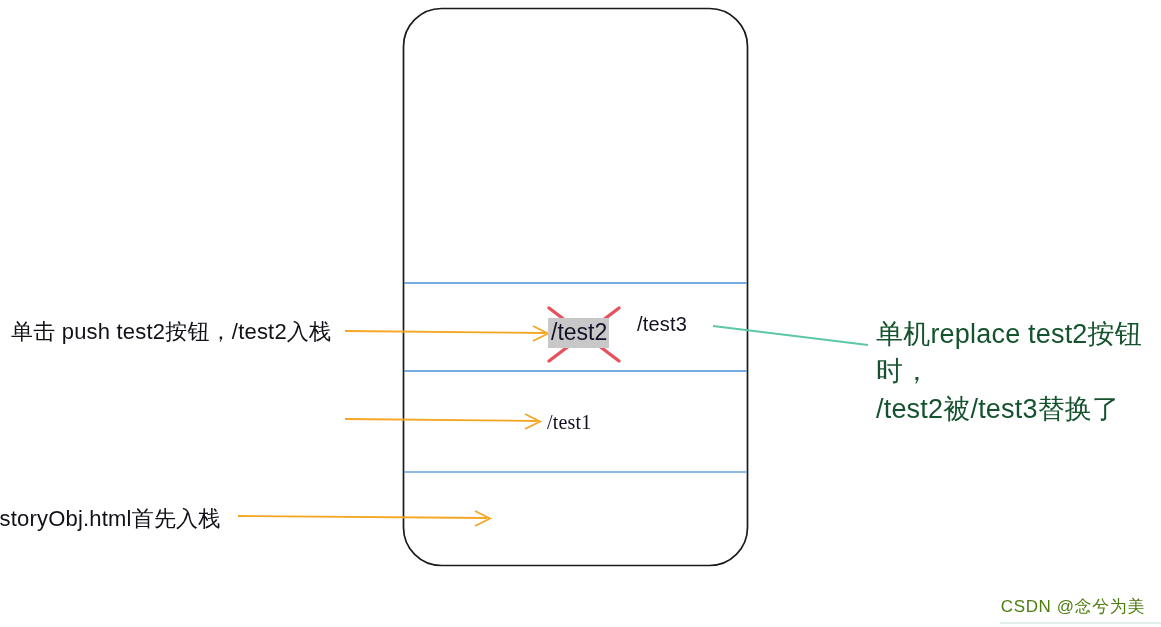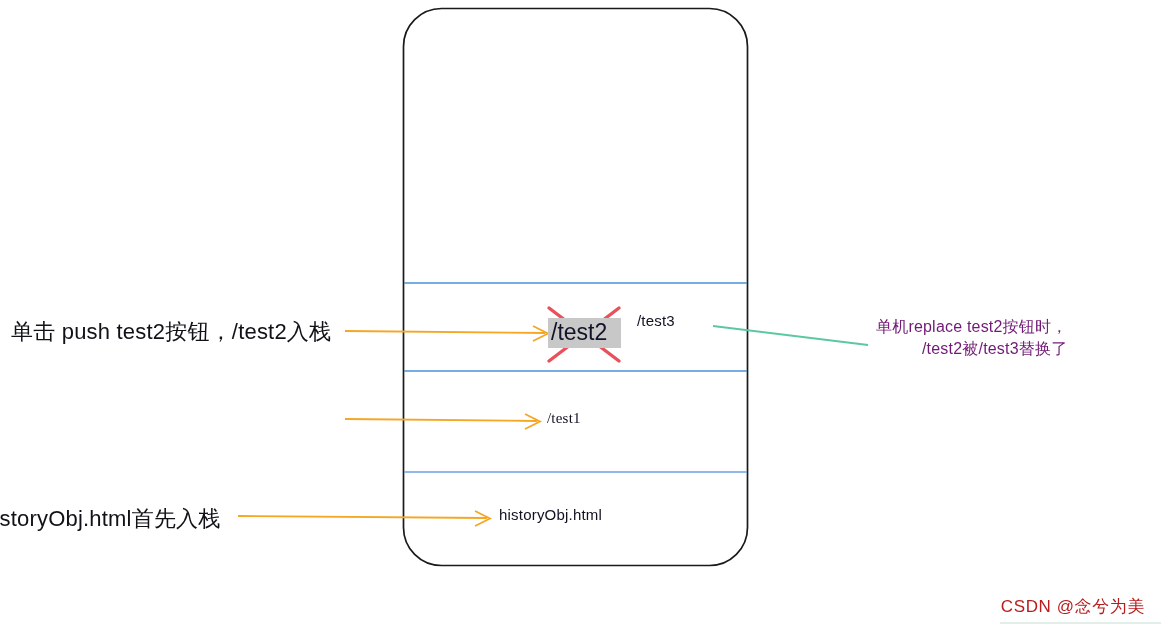--- a/index.html
+++ b/index.html
@@ -11,68 +11,67 @@
   body {
     font-family: "Liberation Sans", "DejaVu Sans", sans-serif;
     color: #0d0d1a;
   }
   #canvas {
     position: relative;
     width: 1161px;
     height: 627px;
     overflow: hidden;
     background: #ffffff;
-    text-align: right;
   }
   #vector-layer {
     position: absolute;
     left: 0;
     top: 0;
     width: 1161px;
     height: 627px;
     pointer-events: none;
   }
   .txt {
     position: absolute;
     white-space: nowrap;
     line-height: 1.32;
     letter-spacing: 0.2px;
   }
   .ann-left {
     font-size: 22px;
     color: #111118;
   }
   .stack-label {
-    font-size: 15px;
+    font-size: 20px;
     color: #111122;
   }
   .ann-right {
-    font-size: 16px;
-    color: #701a75;
+    font-size: 27px;
+    color: #14532d;
     line-height: 1.38;
     white-space: pre-line;
   }
   .struck-wrap {
     position: absolute;
     left: 548px;
     top: 318px;
   }
   .struck-box {
     display: inline-block;
     background: #c8c8c8;
-    padding: 1px 14px 2px 3px;
+    padding: 1px 2px 2px 3px;
     font-size: 23px;
     color: #121228;
   }
   #watermark {
     position: absolute;
     right: 16px;
     top: 595px;
     font-size: 17px;
-    color: #b91c1c;
+    color: #4d7c0f;
     letter-spacing: 0.6px;
     white-space: nowrap;
   }
 </style>
 </head>
 <body>
 
 <div id="canvas">
 
   <svg id="vector-layer" viewBox="0 0 1161 627">
@@ -115,17 +114,16 @@
 /test2被/test3替换了</div>
 
   <div class="struck-wrap">
     <span class="struck-box">/test2</span>
   </div>
 
   <div class="txt stack-label" style="left:637px; top:311px;">/test3</div>
 
   <div class="txt stack-label" style="left:547px; top:409px;font-family:Liberation Serif, serif;">/test1</div>
 
-  <div class="txt stack-label" style="left:499px; top:505px;">historyObj.html</div>
 
   <div id="watermark">CSDN @念兮为美</div>
 
 </div>
 
 </body></html>

